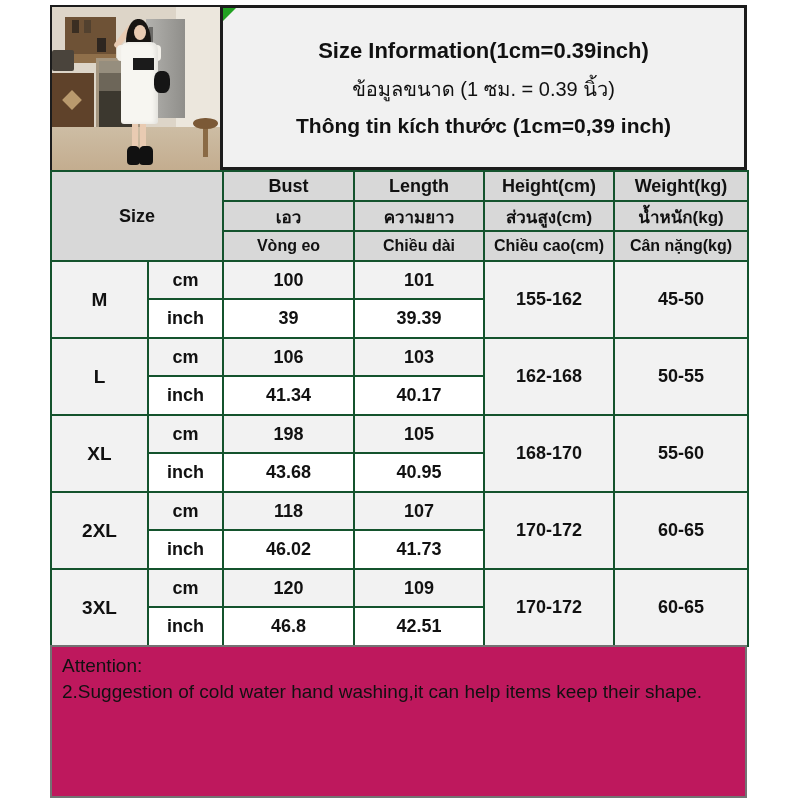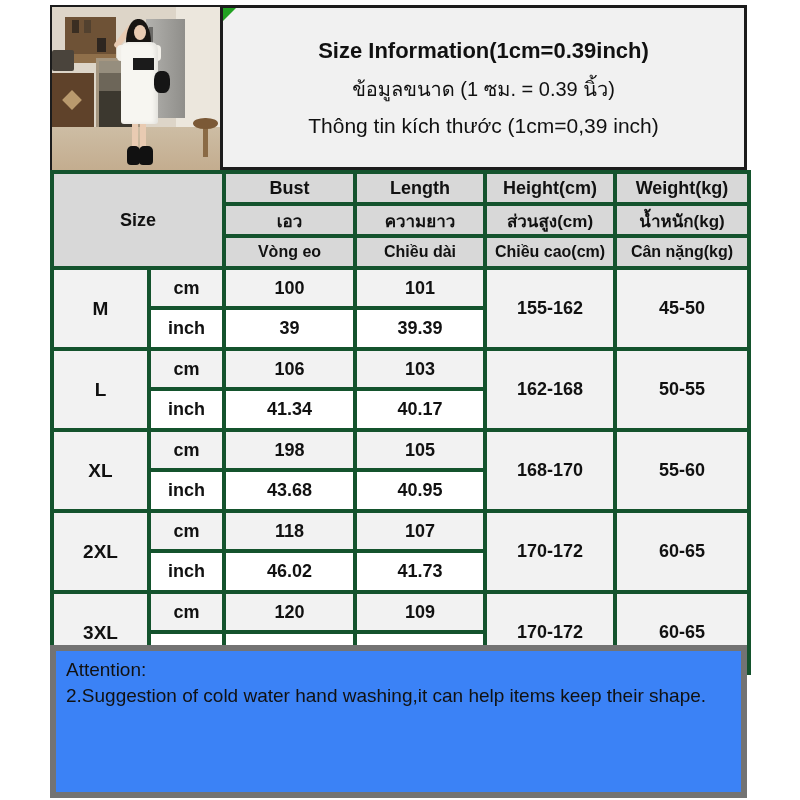--- a/index.html
+++ b/index.html
@@ -35,38 +35,38 @@
   .ph-legR{left:52.5%;top:70%;width:3.6%;height:16%;background:#e9cbb2;}
   .ph-bootL{left:44.5%;top:84%;width:8%;height:12%;background:#111;border-radius:5px 5px 4px 4px;}
   .ph-bootR{left:52%;top:84%;width:8%;height:12%;background:#111;border-radius:5px 5px 4px 4px;}
 
   
   .title-box{left:220px;top:5px;width:527px;height:165px;background:#f1f1f1;border:3px solid #1c1c1c;box-sizing:border-box;
              display:flex;flex-direction:column;justify-content:center;align-items:center;gap:9px;}
   .corner-triangle{position:absolute;left:0;top:0;width:0;height:0;border-top:13px solid #21a121;border-right:13px solid transparent;}
   .t-en{font-size:22px;font-weight:bold;}
   .t-th{font-size:20px;font-weight:normal;}
-  .t-vi{font-size:21px;font-weight:normal;}
+  .t-vi{font-size:21px;font-weight:bold;}
 
   
   .size-table{left:50px;top:170px;}
   table{border-collapse:collapse;table-layout:fixed;width:697px;}
-  td{border:4px solid #14532d;text-align:center;vertical-align:middle;font-weight:bold;font-size:18px;padding:0;overflow:hidden;}
+  td{border:2px solid #14532d;text-align:center;vertical-align:middle;font-weight:bold;font-size:18px;padding:0;overflow:hidden;}
   tr.hdr td{height:28px;background:#d8d8d8;font-size:18px;}
   tr.hdr-th td{font-size:17px;}
   tr.hdr-vi td{font-size:16px;}
   td.size-cell{background:#d8d8d8;font-size:32px;}
   td.size-label{background:#d8d8d8;font-size:19px;}
   tr.cm-row td{height:36px;background:#f2f2f2;}
   tr.inch-row td{height:37px;background:#ffffff;}
   td.mergedcell{background:#f2f2f2;}
 
   
-  .attention{left:50px;top:645px;width:697px;height:153px;border:6px solid #737373;box-sizing:border-box;
-             padding:6px 10px;font-size:19px;line-height:26px;background:#3b82f6;}
+  .attention{left:50px;top:645px;width:697px;height:153px;border:2px solid #737373;box-sizing:border-box;
+             padding:6px 10px;font-size:19px;line-height:26px;background:#be185d;}
 </style>
 </head>
 <body>
 
 <div class="abs photo">
   <div class="ph-rightwall"></div>
   <div class="ph-shelf"></div>
   <div class="ph-bottle1"></div>
   <div class="ph-bottle2"></div>
   <div class="ph-bottle3"></div>

